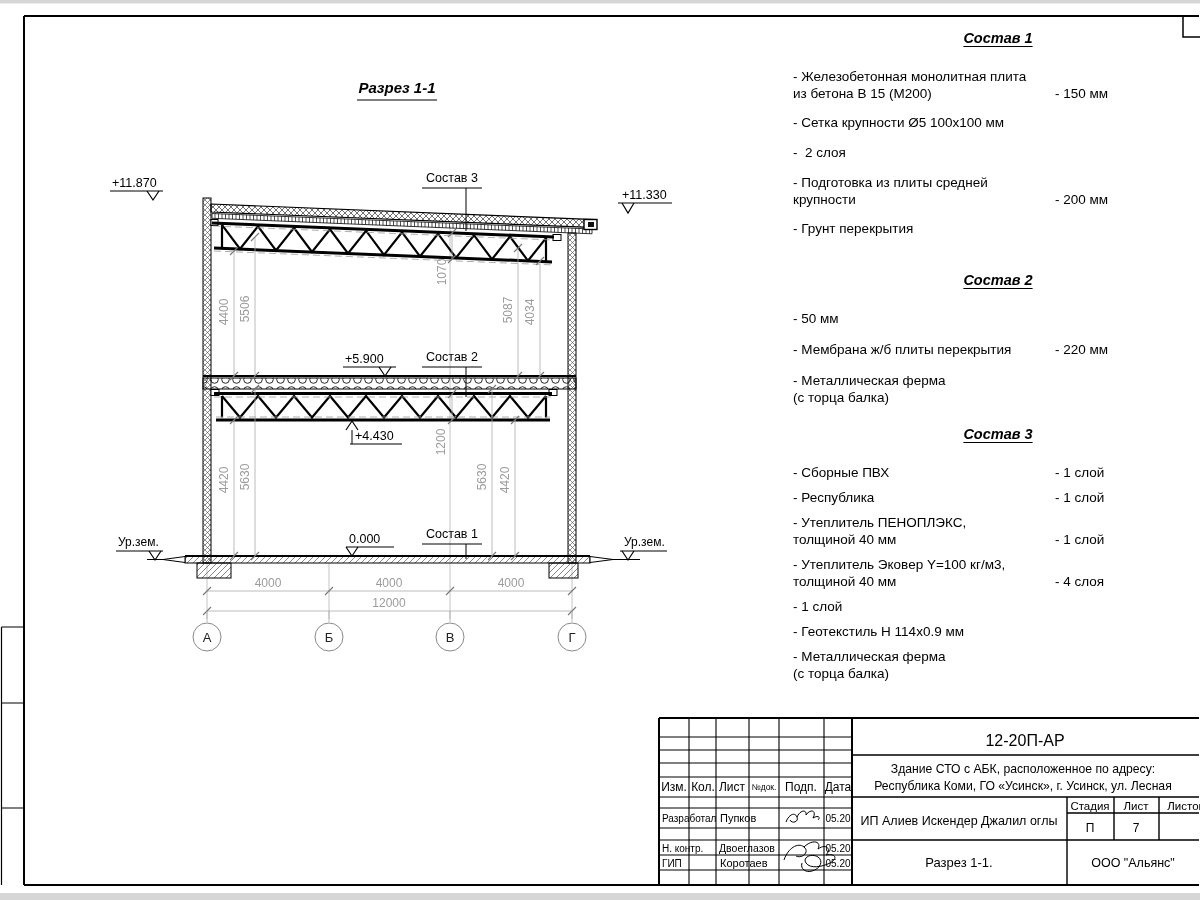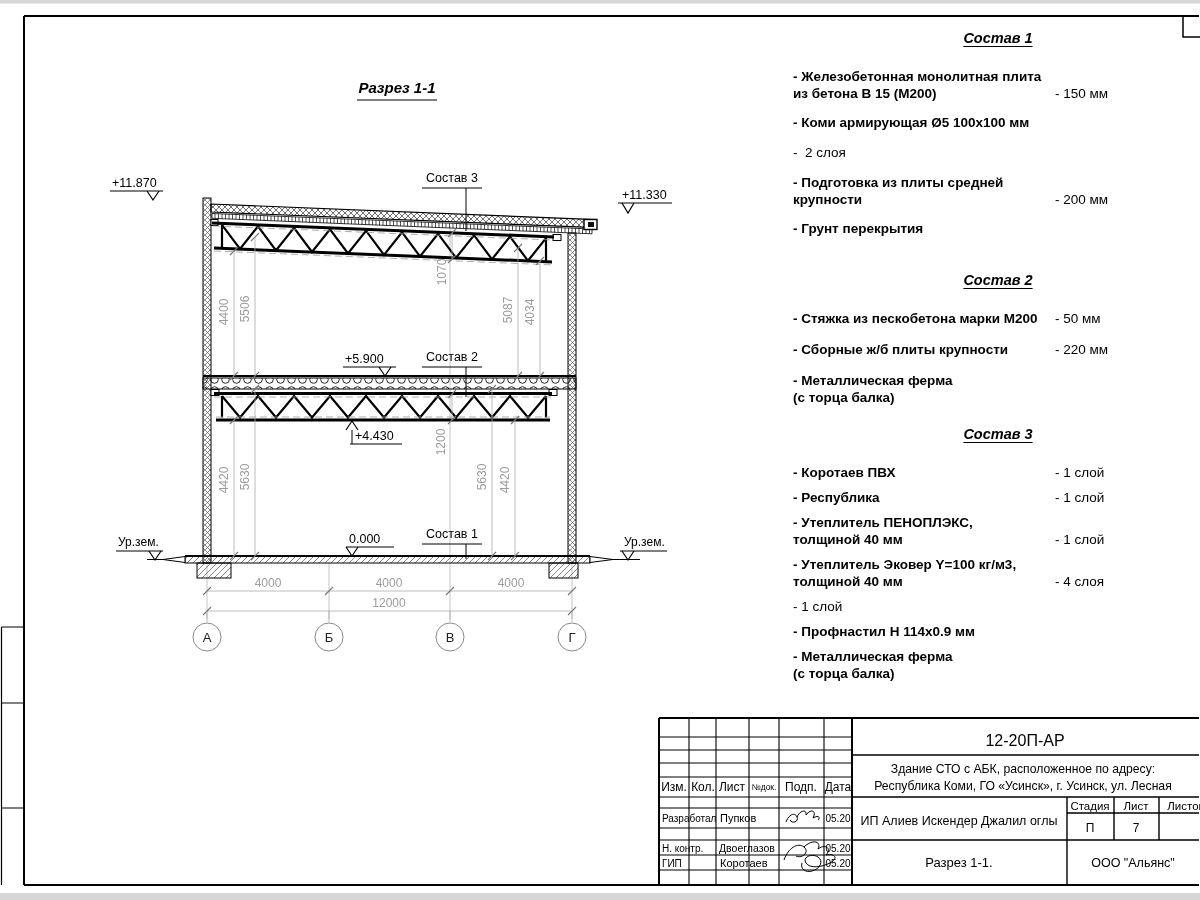--- a/index.html
+++ b/index.html
@@ -6,21 +6,21 @@
   #sheet{position:relative;width:1200px;height:900px;background:#ffffff;overflow:hidden;
          font-family:"Liberation Sans","DejaVu Sans",sans-serif;color:#000;}
   #sheet svg{position:absolute;left:0;top:0;}
   
   .comp{position:absolute;width:410px;}
   .comp-title{text-align:center;font-size:14.5px;font-weight:bold;font-style:italic;
               text-decoration:underline;text-underline-offset:3px;}
   .comp-items{margin-top:22px;}
   .comp-item{display:flex;align-items:flex-end;margin-bottom:13px;}
   .comp3 .comp-item{margin-bottom:8px;}
-  .item-name{width:262px;font-size:13.5px;line-height:17px;white-space:pre-line;font-weight:bold;}
+  .item-name{width:262px;font-size:13.5px;line-height:17px;white-space:pre-line;}
   .item-value{flex:1;font-size:13.5px;line-height:17px;white-space:pre;}
   
   text{font-family:"Liberation Sans","DejaVu Sans",sans-serif;fill:#000;}
   .dimtxt{fill:#9c9c9c;font-size:12px;}
   .lvltxt{font-size:12.5px;}
   .calltxt{font-size:12.5px;}
   .gridtxt{font-size:13px;fill:#222;}
 </style>
 </head>
 <body>
@@ -285,21 +285,21 @@
 
   <div class="comp comp1" style="left:793px;top:30px;">
     <div class="comp-title">Состав 1</div>
     <div class="comp-items">
       <div class="comp-item" style="margin-bottom:12px;">
         <span class="item-name">- Железобетонная  монолитная плита
 из бетона В 15 (М200)</span>
         <span class="item-value">- 150 мм</span>
       </div>
       <div class="comp-item">
-        <span class="item-name">- Коми армирующая Ø5 100х100 мм</span>
+        <span class="item-name">- Сетка крупности Ø5 100х100 мм</span>
         <span class="item-value"></span>
       </div>
       <div class="comp-item">
         <span class="item-value">-  2 слоя</span>
       </div>
       <div class="comp-item" style="margin-bottom:12px;">
         <span class="item-name">- Подготовка из плиты средней
 крупности</span>
         <span class="item-value">- 200 мм</span>
       </div>
@@ -307,61 +307,60 @@
         <span class="item-name">- Грунт перекрытия</span>
         <span class="item-value"></span>
       </div>
     </div>
   </div>
 
   <div class="comp comp2" style="left:793px;top:272px;">
     <div class="comp-title">Состав 2</div>
     <div class="comp-items">
       <div class="comp-item" style="margin-bottom:14px;">
-        <span class="item-name">- Стяжка из пескобетона марки М200</span>
         <span class="item-value">- 50 мм</span>
       </div>
       <div class="comp-item" style="margin-bottom:14px;">
-        <span class="item-name">- Сборные ж/б плиты крупности</span>
+        <span class="item-name">- Мембрана ж/б плиты перекрытия</span>
         <span class="item-value">- 220 мм</span>
       </div>
       <div class="comp-item">
         <span class="item-name">- Металлическая ферма
 (с торца балка)</span>
         <span class="item-value"></span>
       </div>
     </div>
   </div>
 
   <div class="comp comp3" style="left:793px;top:426px;">
     <div class="comp-title">Состав 3</div>
     <div class="comp-items">
       <div class="comp-item">
-        <span class="item-name">- Коротаев ПВХ</span>
+        <span class="item-name">- Сборные ПВХ</span>
         <span class="item-value">- 1 слой</span>
       </div>
       <div class="comp-item">
         <span class="item-name">- Республика</span>
         <span class="item-value">- 1 слой</span>
       </div>
       <div class="comp-item">
         <span class="item-name">- Утеплитель ПЕНОПЛЭКС,
 толщиной 40 мм</span>
         <span class="item-value">- 1 слой</span>
       </div>
       <div class="comp-item">
         <span class="item-name">- Утеплитель Эковер Y=100 кг/м3,
 толщиной 40 мм</span>
         <span class="item-value">- 4 слоя</span>
       </div>
       <div class="comp-item">
         <span class="item-value">- 1 слой</span>
       </div>
       <div class="comp-item">
-        <span class="item-name">- Профнастил Н 114х0.9 мм</span>
+        <span class="item-name">- Геотекстиль Н 114х0.9 мм</span>
         <span class="item-value"></span>
       </div>
       <div class="comp-item">
         <span class="item-name">- Металлическая ферма
 (с торца балка)</span>
         <span class="item-value"></span>
       </div>
     </div>
   </div>
 

